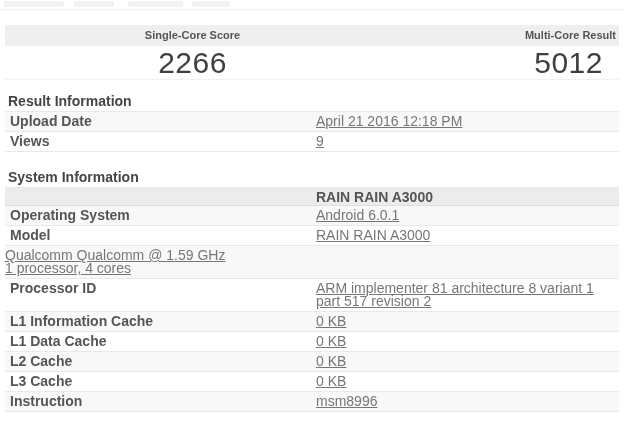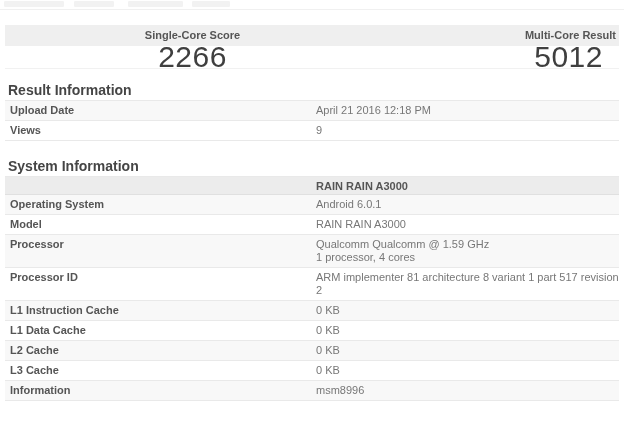--- a/index.html
+++ b/index.html
@@ -25,41 +25,41 @@
   .blob.b2{left:74px;width:40px;}
   .blob.b3{left:128px;width:55px;}
   .blob.b4{left:192px;width:38px;}
 
   
   .banner{margin:15px 5px 0 5px;}
   .banner-bar{display:flex;background:var(--header-bar-bg);height:21px;line-height:21px;
     font-size:11px;font-weight:bold;color:#555;}
   .banner-bar .cell-left{width:375px;text-align:center;}
   .banner-bar .cell-right{flex:1;text-align:right;padding-right:3px;}
-  .banner-scores{display:flex;align-items:center;height:23px;border-bottom:1px solid #f1f1f1;}
+  .banner-scores{display:flex;align-items:center;height:34px;border-bottom:1px solid #f1f1f1;}
   .banner-scores .cell-left{width:375px;text-align:center;}
   .banner-scores .cell-right{flex:1;text-align:right;padding-right:16px;}
   .score{font-size:30px;font-weight:400;color:#3f3f3f;letter-spacing:.5px;line-height:34px;}
 
   .version{margin:4px 0 0 8px;font-size:11px;color:var(--text-muted);line-height:13px;}
 
   
   .section{margin:8px 5px;}
   .section-heading{margin-top:14px;font-size:14px;font-weight:bold;color:#454545;
     padding:0 0 3px 3px;border-bottom:1px solid var(--border);line-height:14px;}
   .section.sys .section-heading{margin-top:18px;}
 
-  .table{width:100%;font-size:11px;}
+  .table{width:100%;font-size:14px;}
   .row{display:flex;border-bottom:1px solid var(--border);padding:3px 0;line-height:12px;}
   .row.striped{background:var(--stripe-bg);}
   .row .label{width:311px;padding-left:5px;font-weight:bold;color:#555;}
   .row .value{flex:1;color:var(--text-secondary);}
   .row.head{background:var(--table-header-bg);border-bottom:1px solid #e0e0e0;padding:3px 0 2px 0;}
   .row.head .value{font-weight:bold;color:#555;}
-  .row .value div{line-height:13px;}
+  .row .value div{line-height:13px;text-decoration:underline;}
 </style>
 </head>
 <body>
 
 <div class="page">
 
   <div class="top-remnant">
     <span class="blob b1"></span>
     <span class="blob b2"></span>
     <span class="blob b3"></span>
@@ -118,37 +118,36 @@
 
         <div class="row">
           <div class="label">Model</div>
           <div class="value">
             <div>RAIN RAIN A3000</div>
             <div></div>
           </div>
         </div>
 
         <div class="row striped">
-          <div class="label">Processor</div>
           <div class="value">
             <div>Qualcomm Qualcomm @ 1.59 GHz</div>
             <div>1 processor, 4 cores</div>
           </div>
         </div>
 
         <div class="row">
           <div class="label">Processor ID</div>
           <div class="value">
             <div>ARM implementer 81 architecture 8 variant 1 part 517 revision 2</div>
             <div></div>
           </div>
         </div>
 
         <div class="row striped">
-          <div class="label">L1 Instruction Cache</div>
+          <div class="label">L1 Information Cache</div>
           <div class="value">
             <div>0 KB</div>
             <div></div>
           </div>
         </div>
 
         <div class="row">
           <div class="label">L1 Data Cache</div>
           <div class="value">
             <div>0 KB</div>
@@ -166,21 +165,21 @@
 
         <div class="row">
           <div class="label">L3 Cache</div>
           <div class="value">
             <div>0 KB</div>
             <div></div>
           </div>
         </div>
 
         <div class="row striped">
-          <div class="label">Information</div>
+          <div class="label">Instruction</div>
           <div class="value">
             <div>msm8996</div>
             <div></div>
           </div>
         </div>
 
       </div>
   </div>
 
 </div>

